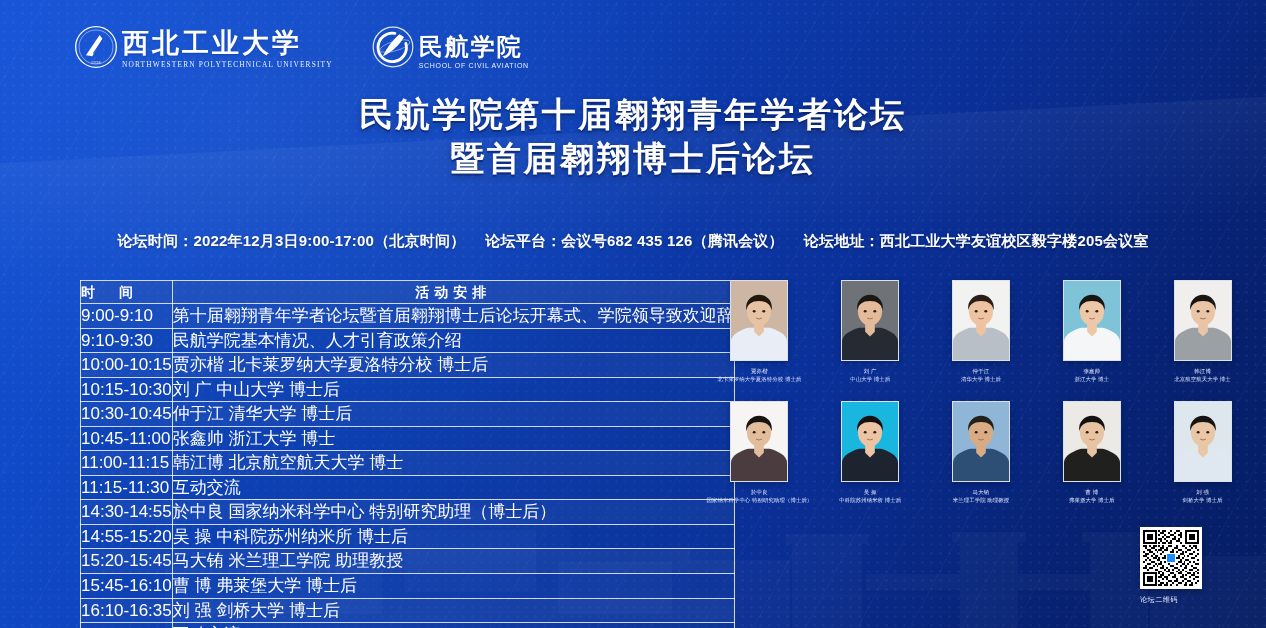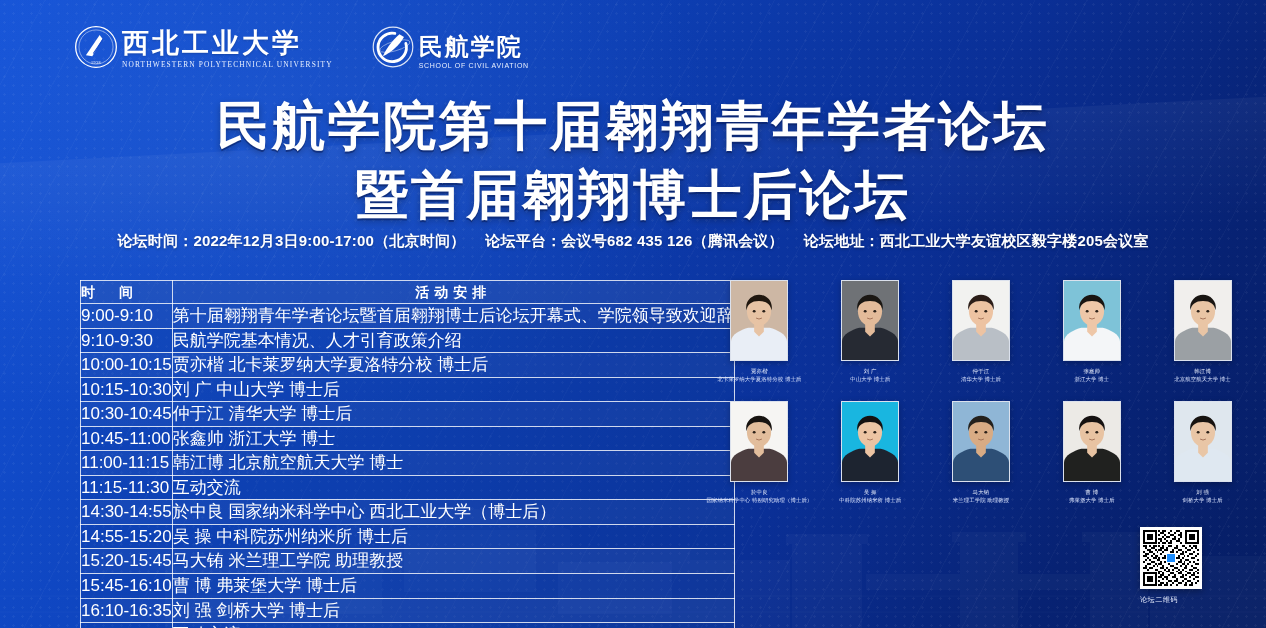--- a/index.html
+++ b/index.html
@@ -70,21 +70,21 @@
     font-family:"Liberation Serif", serif;
   }
   .logo-en.sans { font-family:"Liberation Sans", sans-serif; letter-spacing:.7px; font-size:7px; }
 
   
   .titles { position:absolute; left:0; right:0; top:92px; text-align:center; }
   .title-line {
     color:#ffffff;
     font-family:"DejaVu Sans", "Liberation Sans", sans-serif;
     font-weight:bold;
-    font-size:53px;
+    font-size:34px;
     letter-spacing:2.5px;
     line-height:1.30;
     text-shadow: 0 2px 0 rgba(8,30,95,.55), 0 3px 7px rgba(0,0,0,.28);
     white-space:nowrap;
   }
 
   
   .infobar {
     position:absolute; left:0; right:0; top:232px;
     display:flex; align-items:center; justify-content:center;
@@ -286,21 +286,21 @@
         <tr>
           <td class="col-time">11:00-11:15</td>
           <td class="col-act">韩江博 北京航空航天大学 博士</td>
         </tr>
         <tr>
           <td class="col-time">11:15-11:30</td>
           <td class="col-act">互动交流</td>
         </tr>
         <tr>
           <td class="col-time">14:30-14:55</td>
-          <td class="col-act">於中良 国家纳米科学中心 西北工业大学（博士后）</td>
+          <td class="col-act">於中良 国家纳米科学中心 特别研究助理（博士后）</td>
         </tr>
         <tr>
           <td class="col-time">14:55-15:20</td>
           <td class="col-act">吴 操 中科院苏州纳米所 博士后</td>
         </tr>
         <tr>
           <td class="col-time">15:20-15:45</td>
           <td class="col-act">马大铕 米兰理工学院 助理教授</td>
         </tr>
         <tr>

